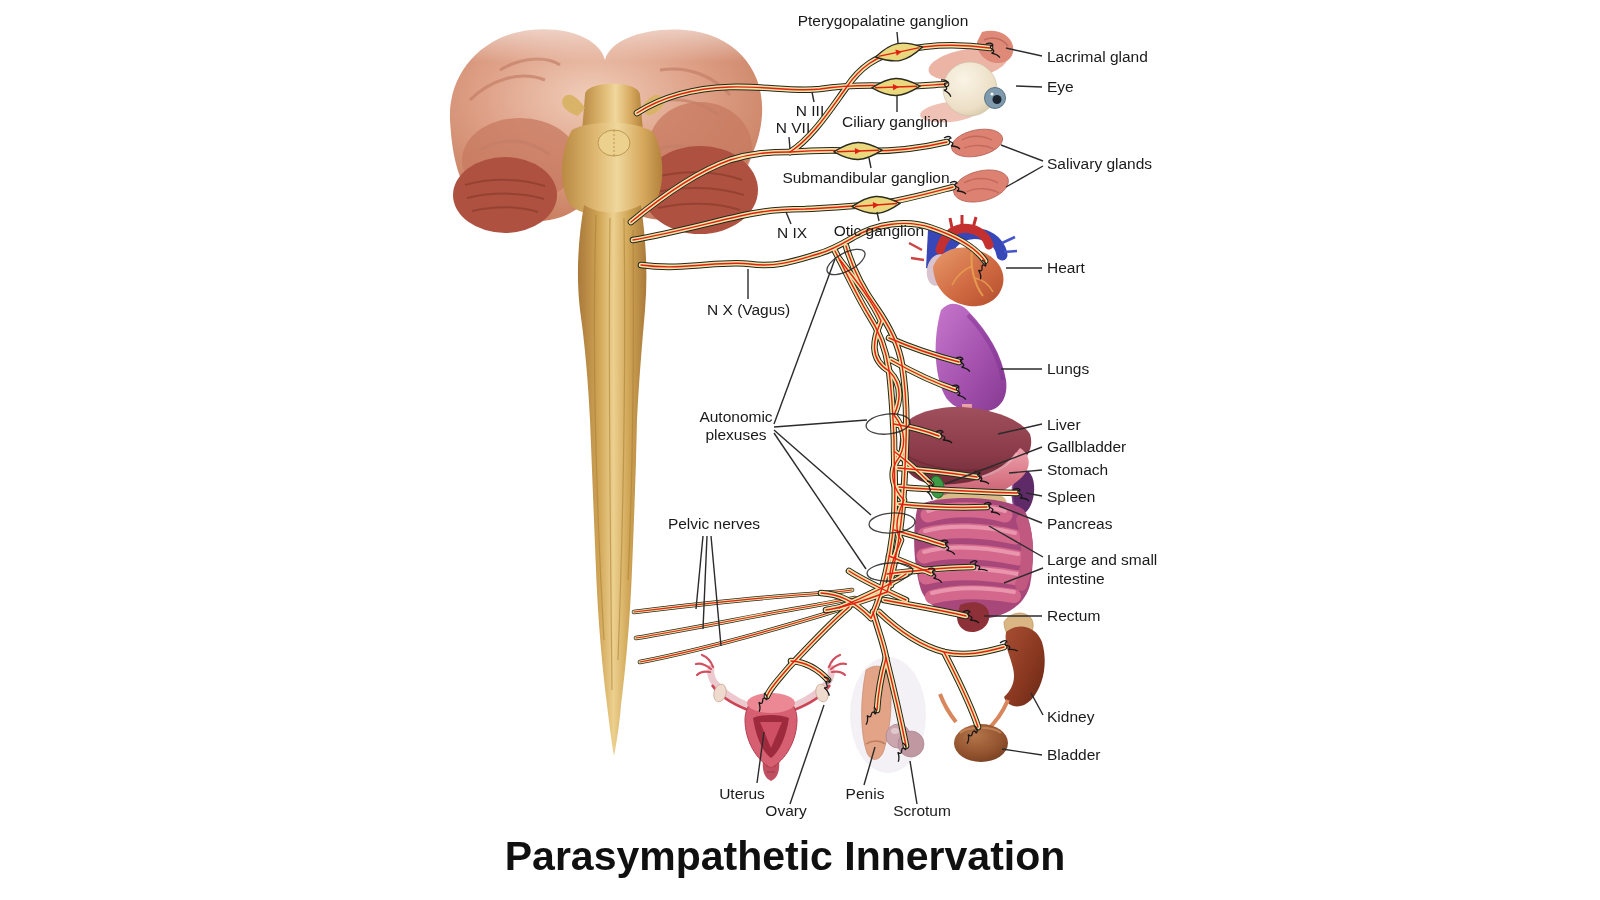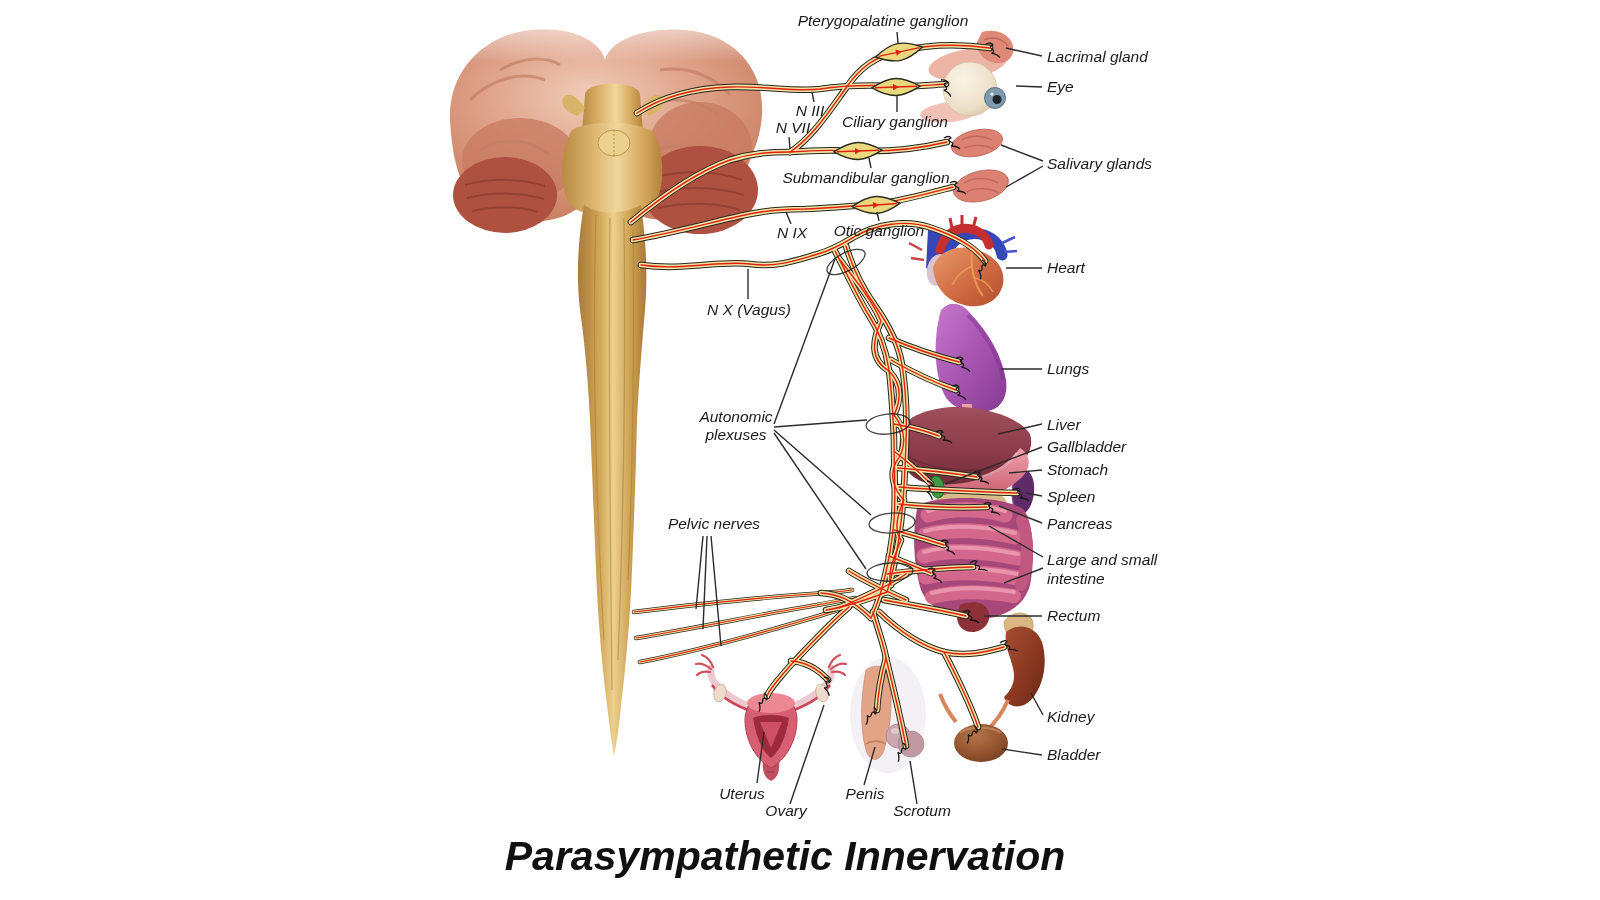--- a/index.html
+++ b/index.html
@@ -1,17 +1,17 @@
 <!DOCTYPE html>
 <html><head>
 <meta charset="utf-8">
 <style>
   html,body{margin:0;padding:0;background:#ffffff;}
   .stage{position:relative;width:1600px;height:900px;background:#ffffff;overflow:hidden;
-         font-family:"Liberation Sans",sans-serif;font-style:italic;}
+         font-family:"Liberation Sans",sans-serif;}
   svg{display:block;}
   .lbl{font-family:"Liberation Sans",sans-serif;font-size:15.5px;fill:#1a1a1a;}
   .title-text{font-family:"Liberation Sans",sans-serif;font-size:41px;font-weight:700;fill:#101010;}
   .leader{stroke:#2b2b2b;stroke-width:1.4;fill:none;}
   .plexus-ellipse{stroke:#222222;stroke-width:1.3;fill:none;opacity:.85;}
   .nerve-out  use{stroke:#26261c;stroke-width:6.6;fill:none;stroke-linecap:round;stroke-linejoin:round;}
   .nerve-band use{stroke:#f0e3a4;stroke-width:4.6;fill:none;stroke-linecap:round;stroke-linejoin:round;}
   .nerve-core use{stroke:#e02010;stroke-width:1.4;fill:none;stroke-linecap:round;stroke-linejoin:round;}
   .pnerve-out  use{stroke:#26261c;stroke-width:4.6;fill:none;stroke-linecap:round;}
   .pnerve-band use{stroke:#f0e3a4;stroke-width:3.2;fill:none;stroke-linecap:round;}

